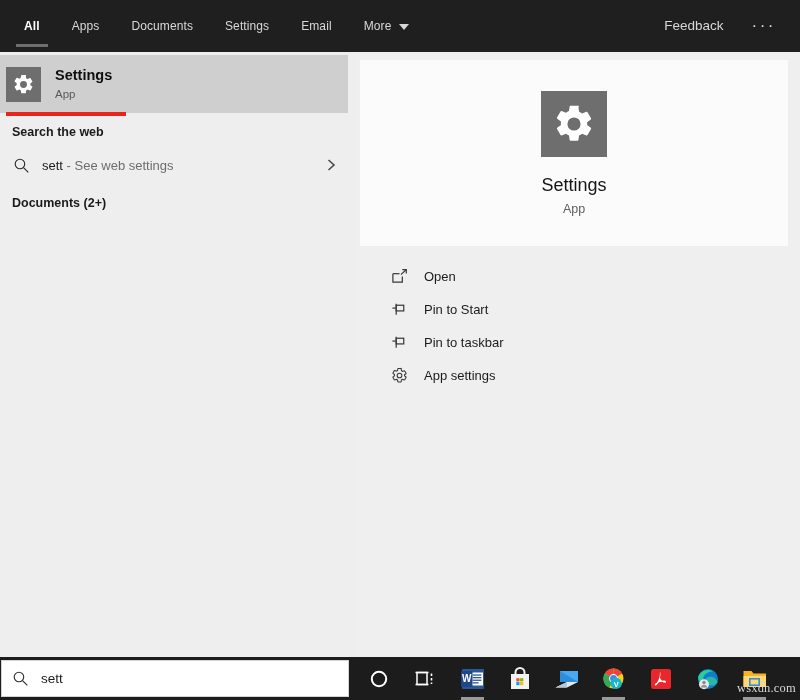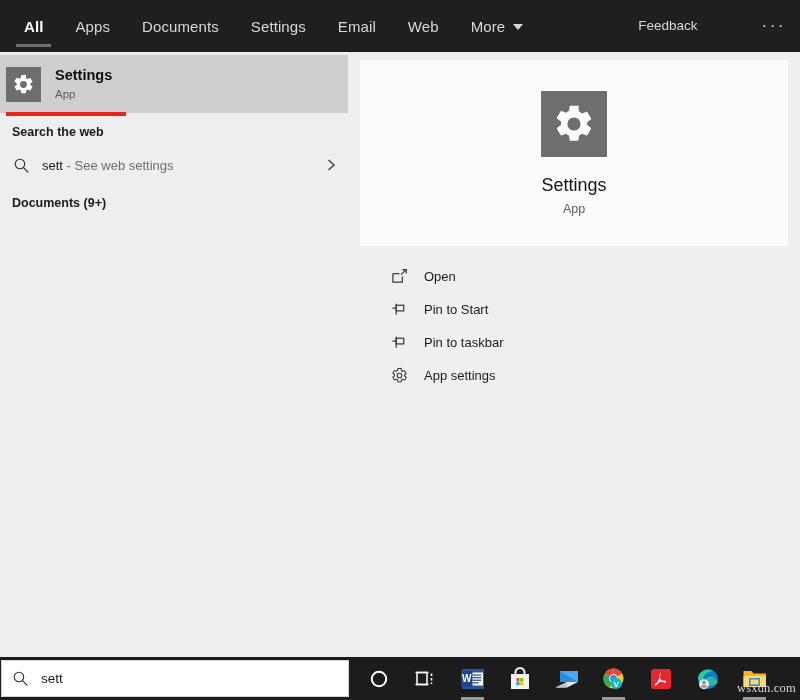--- a/index.html
+++ b/index.html
@@ -35,21 +35,21 @@
     align-items: stretch;
     height: 52px;
     padding-left: 8px;
   }
   .tab {
     position: relative;
     display: flex;
     align-items: center;
     padding: 0 16px;
     color: #d8d8d8;
-    font-size: 15px;
+    font-size: 12px;
     letter-spacing: 0.1px;
     cursor: default;
   }
   .tab.active {
     color: #ffffff;
     font-weight: bold;
   }
   .tab.active::after {
     content: "";
     position: absolute;
@@ -65,22 +65,21 @@
     border-left: 5px solid transparent;
     border-right: 5px solid transparent;
     border-top: 6px solid #d8d8d8;
     position: relative;
     top: 1px;
   }
   .topbar-right {
     margin-left: auto;
     display: flex;
     align-items: flex-start;
-    padding-right: 4px;
-    gap: 36px;
+    padding-right: 14px;
   }
   .feedback-btn {
     color: #d8d8d8;
     font-size: 13.5px;
     padding: 0 14px;
     line-height: 52px;
     cursor: default;
   }
   .ellipsis-btn {
     color: #d8d8d8;
@@ -332,23 +331,20 @@
       <div class="tab">
         <span>Documents</span>
       </div>
       <div class="tab">
         <span>Settings</span>
       </div>
       <div class="tab">
         <span>Email</span>
       </div>
       <div class="tab">
-        <span>Web</span>
-      </div>
-      <div class="tab">
         <span>More</span>
         <span class="caret"></span>
       </div>
 
     </div>
 
     <div class="topbar-right">
       <div class="feedback-btn">Feedback</div>
       <div class="ellipsis-btn">···</div>
     </div>
@@ -383,21 +379,21 @@
         <span class="q">sett</span><span class="dim"> - See web settings</span>
       </div>
       <div class="web-chevron">
         <svg width="13" height="16" viewBox="0 0 13 16" aria-hidden="true">
           <polyline points="3.5,3 9,8 3.5,13" fill="none" stroke="#4a4a4a" stroke-width="1.6"></polyline>
         </svg>
       </div>
     </div>
 
     <div class="count-row">
-      <span>Documents (9+)</span>
+      <span>Documents (2+)</span>
     </div>
 
   </div>
 
   <div class="right-pane">
 
     <div class="preview-card">
       <div class="preview-tile">
         <svg width="44" height="44" viewBox="0 0 24 24" aria-hidden="true">
           <path fill="#ffffff" d="M19.14 12.94a7.5 7.5 0 0 0 .05-.94 7.5 7.5 0 0 0-.05-.94l2.03-1.58a.48.48 0 0 0 .12-.61l-1.92-3.32a.48.48 0 0 0-.59-.22l-2.39.96a7.02 7.02 0 0 0-1.62-.94l-.36-2.54A.47.47 0 0 0 13.93 2h-3.84a.47.47 0 0 0-.47.4l-.36 2.54c-.59.24-1.13.56-1.62.94l-2.39-.96a.48.48 0 0 0-.59.22L2.74 8.46a.48.48 0 0 0 .12.61l2.03 1.58a7.5 7.5 0 0 0 0 1.88l-2.03 1.58a.48.48 0 0 0-.12.61l1.92 3.32c.12.22.38.3.59.22l2.39-.96c.49.38 1.03.7 1.62.94l.36 2.54c.04.23.24.4.47.4h3.84c.23 0 .43-.17.47-.4l.36-2.54c.59-.24 1.13-.56 1.62-.94l2.39.96c.21.08.47 0 .59-.22l1.92-3.32a.48.48 0 0 0-.12-.61l-2.03-1.58ZM12 15.6A3.6 3.6 0 1 1 12 8.4a3.6 3.6 0 0 1 0 7.2Z"></path>

